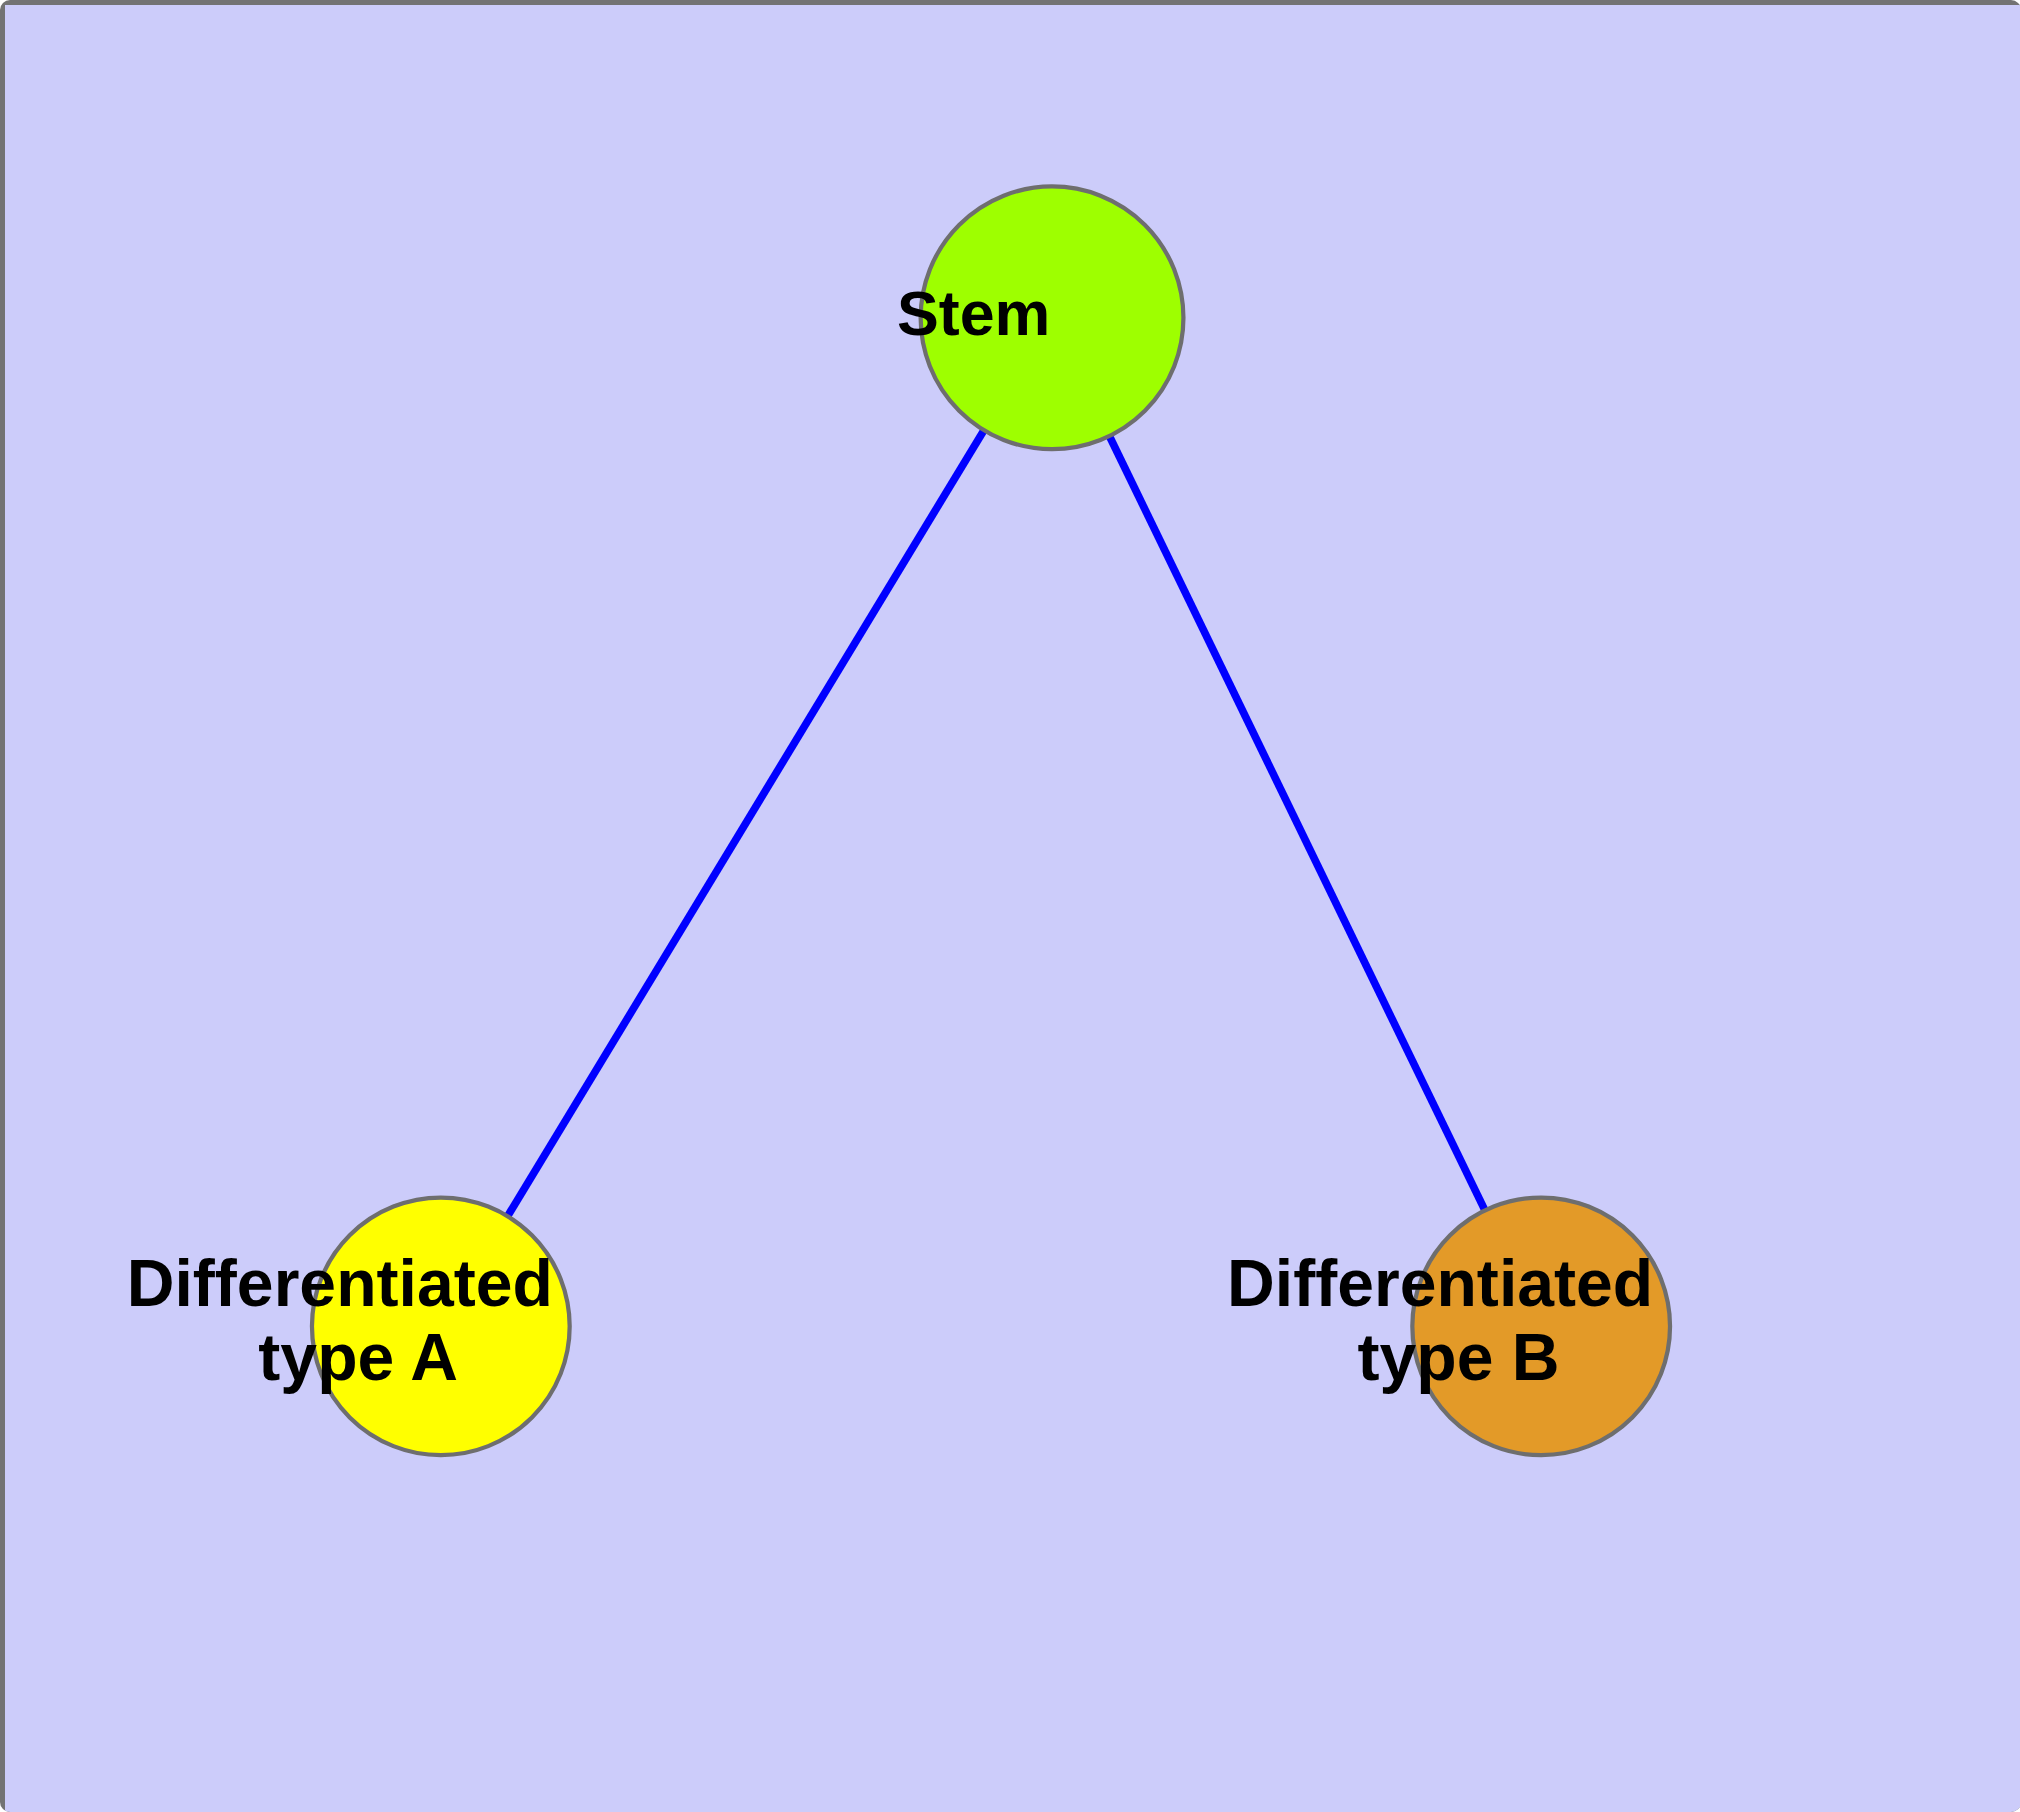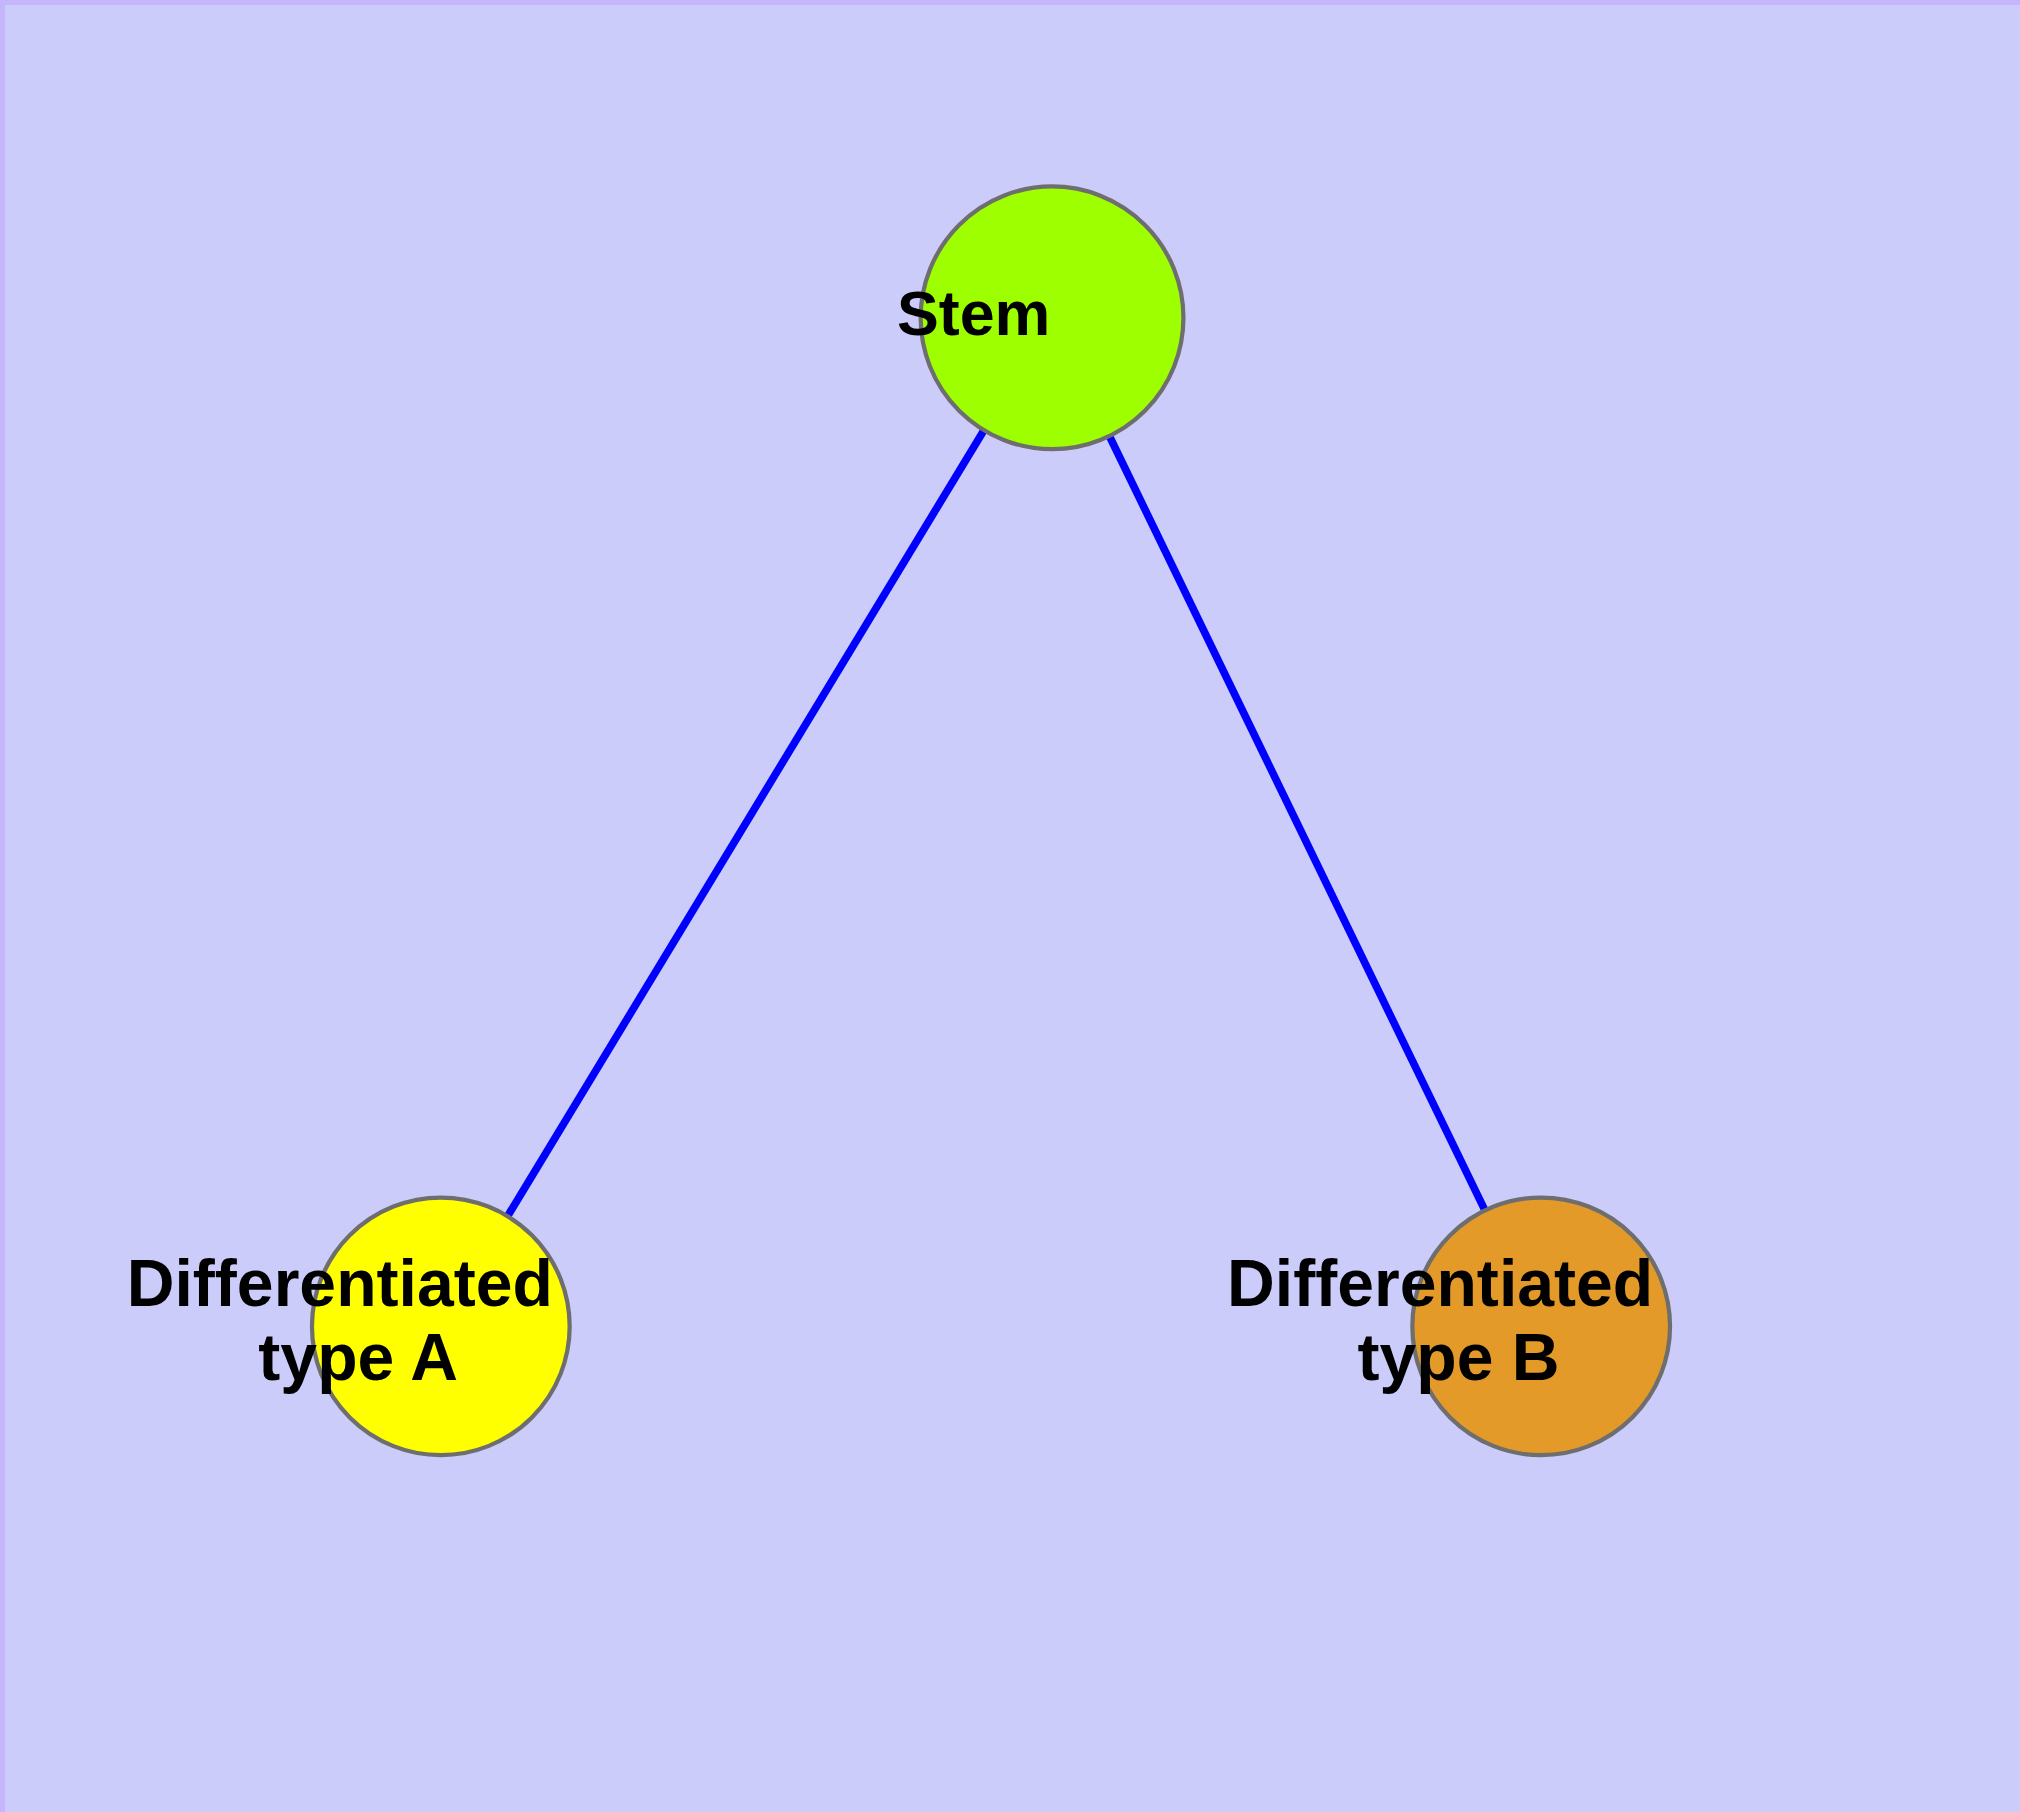--- a/index.html
+++ b/index.html
@@ -49,21 +49,21 @@
     text-anchor: middle;
     dominant-baseline: middle;
     white-space: pre;
   }
   .node-label-stem { font-size: 74px; }
   .node-label-leaf { font-size: 78px; }
 </style>
 </head>
 <body>
 
-<div id="canvas" style="background: #c4b5fd;">
+<div id="canvas" style="background: #737373; border-radius: 10px;">
   <div id="plot-area" style="background: rgb(204, 204, 250);"></div>
 
   <svg id="graph-svg" viewBox="0 0 2384 2138" preserveAspectRatio="none">
 
     <g>
       <line class="edge-line" x1="1160.6805170433206" y1="507.56613691879113" x2="598.7649123188081" y2="1434.999659279637" style="stroke: rgb(0, 0, 255); stroke-width: 9;"></line>
       <line class="edge-line" x1="1308.6252690721178" y1="514.469792367106" x2="1751.6836071034716" y2="1428.2296229690314" style="stroke: rgb(0, 0, 255); stroke-width: 9;"></line>
     </g>
 
     <g>

